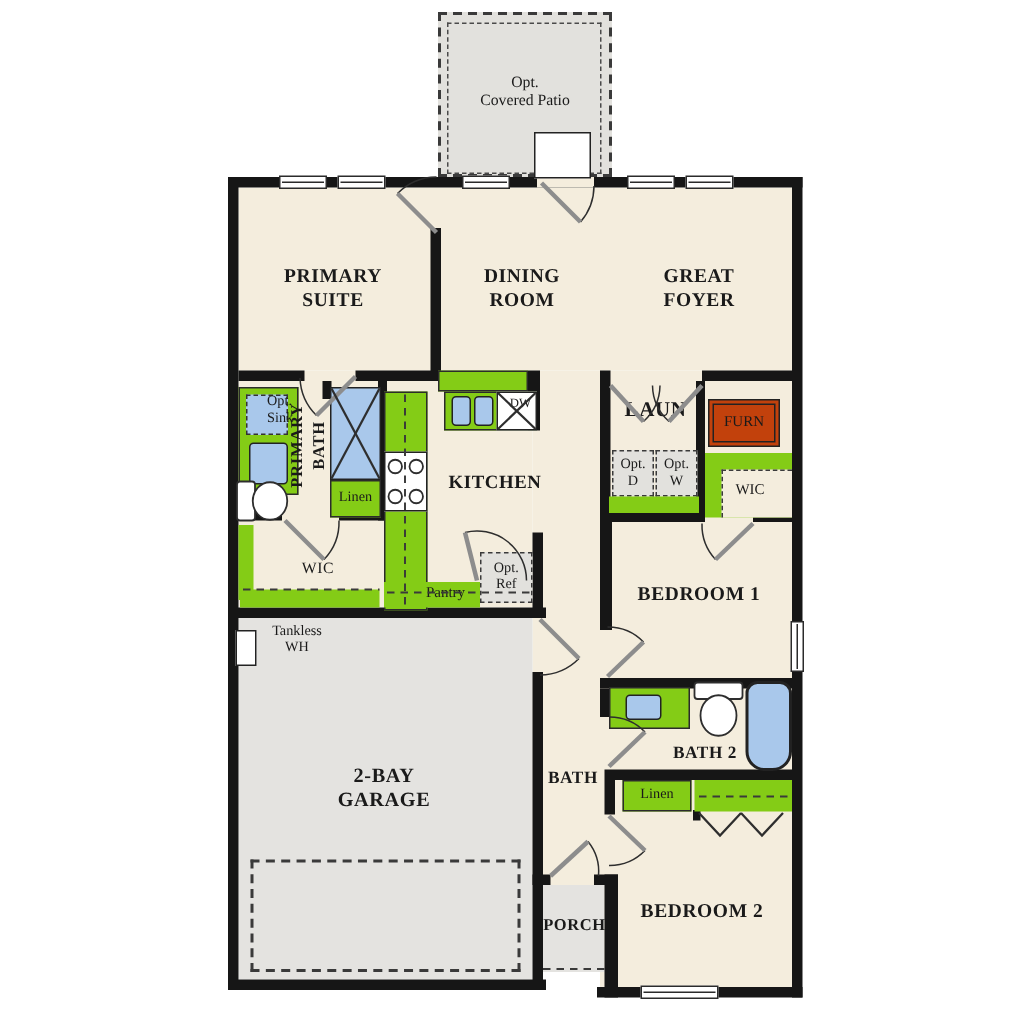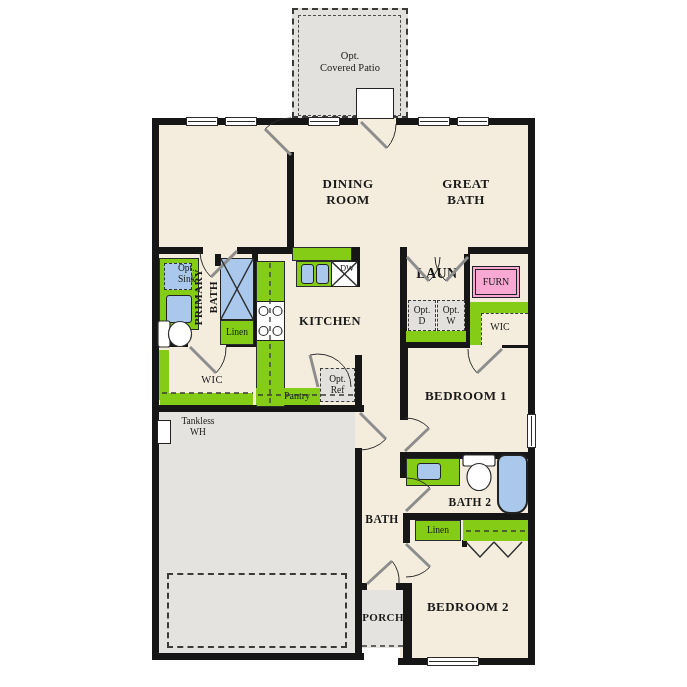--- a/index.html
+++ b/index.html
@@ -107,21 +107,21 @@
   <div class="lbl" style="left:410px;top:265px;width:54px;font-size:14px">LAUN</div>
   <div class="dashbox cbox" style="left:408px;top:300px;width:28px;height:31px">
     <span class="tiny">Opt.
 D</span>
   </div>
   <div class="dashbox cbox" style="left:437px;top:300px;width:28px;height:31px">
     <span class="tiny">Opt.
 W</span>
   </div>
   <div class="tan" style="left:406px;top:331px;width:60px;height:11px;border:none"></div>
-  <div class="whitefix cbox" style="left:472px;top:266px;width:48px;height:32px;background:#f9a8d4;border-width:1.5px">
+  <div class="whitefix cbox" style="left:472px;top:266px;width:48px;height:32px;background:#c2410c;border-width:1.5px">
     <div class="cbox" style="position:absolute;left:2px;top:2px;right:2px;bottom:2px;border:1px solid #222">
       <span class="lbl" style="position:static;font-weight:400;font-size:10px;letter-spacing:0">FURN</span>
     </div>
   </div>
   <div class="tan" style="left:470px;top:302px;width:58px;height:43px;border:none"></div>
   <div class="abs" style="left:481px;top:313px;width:47px;height:32px;background:#f4eddd;border-left:1.5px dashed #3a3a3a;border-top:1.5px dashed #3a3a3a;box-sizing:border-box"></div>
   <div class="lbl" style="left:478px;top:321px;width:44px;font-weight:400;font-size:10px;letter-spacing:0">WIC</div>
 
   <div class="lbl rm" style="left:410px;top:388px;width:112px">BEDROOM 1</div>
   <div class="tan" style="left:406px;top:458px;width:54px;height:28px"></div>
@@ -130,29 +130,33 @@
   <div class="lbl" style="left:438px;top:495px;width:64px;font-size:11.5px">BATH 2</div>
   <div class="tan cbox" style="left:415px;top:520px;width:46px;height:21px">
     <span class="tiny">Linen</span>
   </div>
   <div class="tan" style="left:463px;top:520px;width:65px;height:21px;border:none"></div>
 
   <div class="lbl rm" style="left:412px;top:599px;width:112px">BEDROOM 2</div>
   <div class="lbl" style="left:354px;top:512px;width:56px;font-size:11.5px">BATH</div>
   <div class="lbl" style="left:359px;top:611px;width:48px;font-size:11px">PORCH</div>
 
+  <div class="lbl" style="left:206px;top:509px;width:100px;font-size:13.5px">2-BAY
+GARAGE</div>
   <div class="abs" style="left:167px;top:573px;width:180px;height:75px;border:2px dashed #3a3a3a;box-sizing:border-box"></div>
   <div class="whitefix" style="left:157px;top:420px;width:14px;height:24px;border-width:1px"></div>
   <div class="lbl tiny" style="left:172px;top:416px;width:52px">Tankless
 WH</div>
 
+  <div class="lbl rm" style="left:172px;top:176px;width:100px">PRIMARY
+SUITE</div>
   <div class="lbl rm" style="left:306px;top:176px;width:84px">DINING
 ROOM</div>
   <div class="lbl rm" style="left:424px;top:176px;width:84px">GREAT
-BATH</div>
+FOYER</div>
 
   <div class="win" style="left:186px;top:117px;width:32px;height:9px"></div>
   <div class="win" style="left:225px;top:117px;width:32px;height:9px"></div>
   <div class="win" style="left:308px;top:117px;width:32px;height:9px"></div>
   <div class="abs" style="left:358px;top:118px;width:38px;height:7px;background:#f4eddd"></div>
   <div class="win" style="left:418px;top:117px;width:32px;height:9px"></div>
   <div class="win" style="left:457px;top:117px;width:32px;height:9px"></div>
   <div class="win" style="left:527px;top:414px;width:9px;height:34px"></div>
   <div class="win" style="left:427px;top:657px;width:52px;height:9px"></div>
   <div class="whitefix" style="left:356px;top:88px;width:38px;height:31px"></div>

